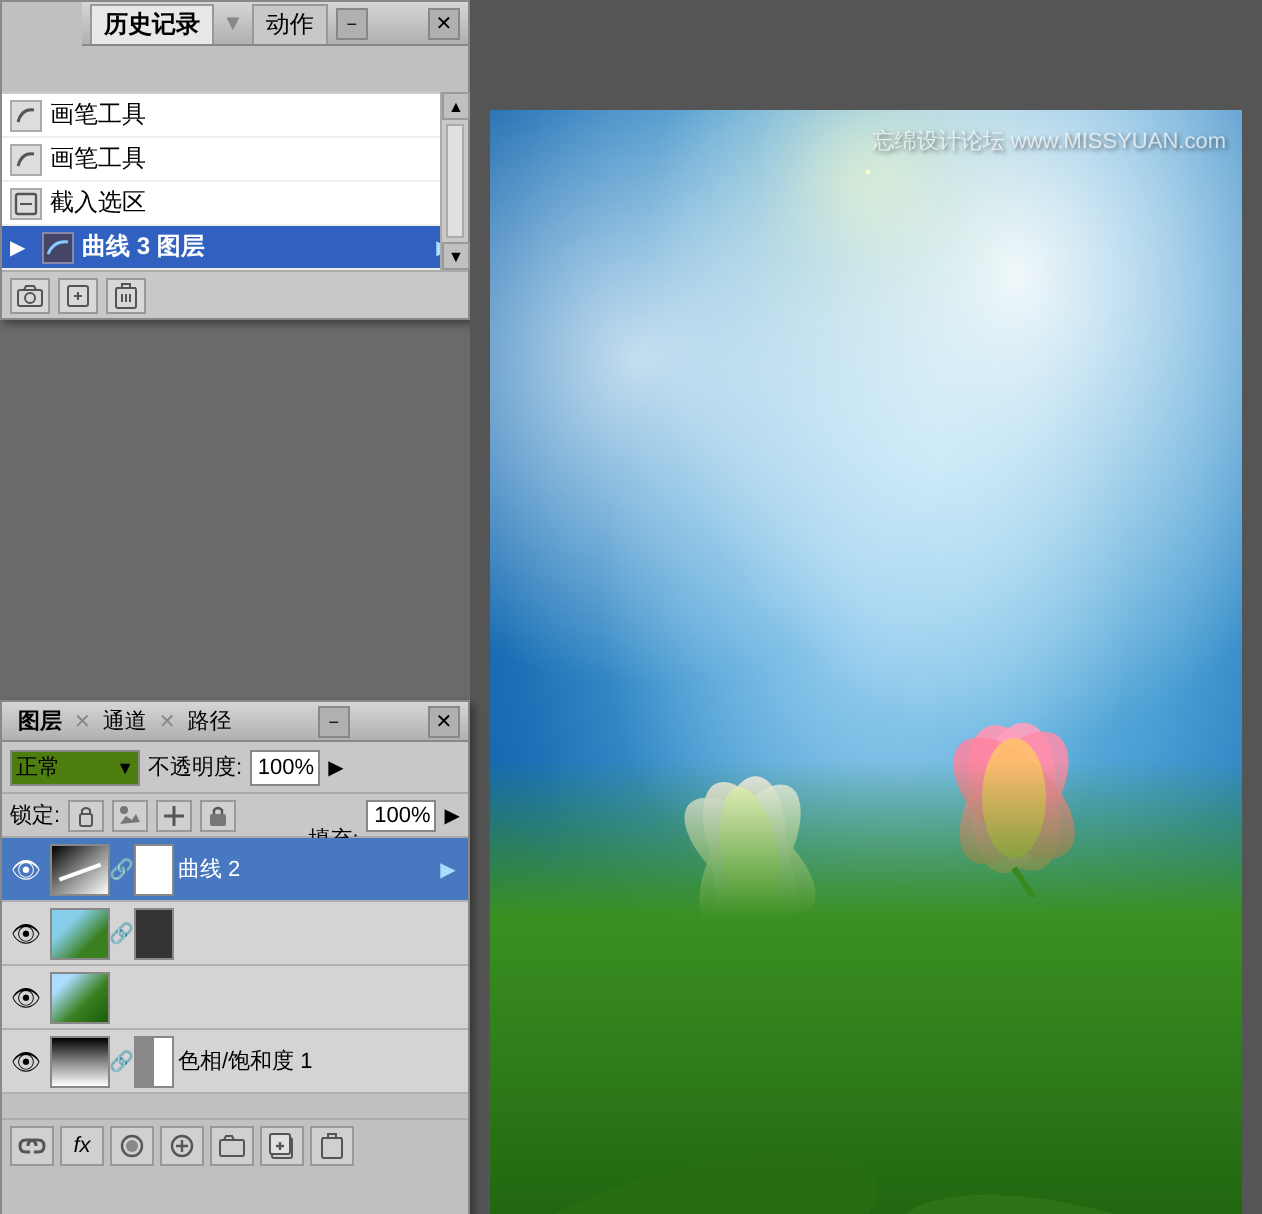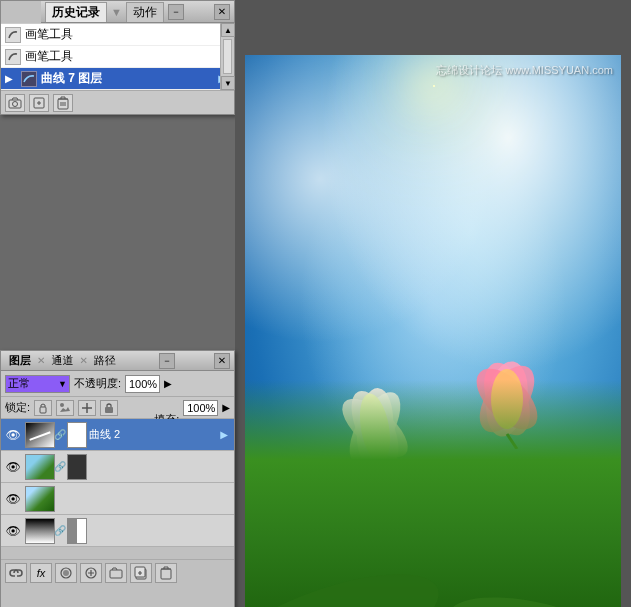--- a/index.html
+++ b/index.html
@@ -44,20 +44,21 @@
     .panel-tab.active {
       background: #e8e8e8;
       font-weight: bold;
     }
     .panel-tab-divider {
       color: #888;
       font-size: 11px;
     }
     .history-scroll-area {
       position: relative;
+      margin-top: 23px;
     }
     .history-list {
       list-style: none;
       background: #fff;
       border-top: 1px solid #ccc;
     }
     .history-item {
       display: flex;
       align-items: center;
       height: 22px;
@@ -224,21 +225,21 @@
       display: flex;
       align-items: center;
       height: 26px;
       background: #c8c8c8;
       border-bottom: 1px solid #aaa;
       padding: 0 4px;
       gap: 4px;
     }
     .mode-select {
       width: 65px; height: 18px;
-      background: #8b5cf6;
+      background: #4d7c0f;
       border: 1px solid #888;
       font-size: 11px;
       padding: 0 2px;
       display: flex; align-items: center; justify-content: space-between;
       cursor: pointer;
     }
     .mode-arrow { font-size: 9px; }
     .opacity-label { font-size: 11px; color: #000; }
     .opacity-input {
       width: 35px; height: 18px;
@@ -422,30 +423,39 @@
 
       <li class="history-item">
         <div class="history-item-icon">
           <svg width="12" height="12" viewBox="0 0 12 12">
               <path d="M2 9 Q4 2 10 3" stroke="#555" stroke-width="1.5" fill="none"></path>
             </svg>
         </div>
         <span>画笔工具</span>
       </li>
 
+      <li class="history-item">
+        <div class="history-item-icon">
+          <svg width="12" height="12" viewBox="0 0 12 12">
+              <rect x="1" y="1" width="10" height="10" rx="1" fill="none" stroke="#555" stroke-width="1.2"></rect>
+              <path d="M3 6 L9 6" stroke="#555" stroke-width="1"></path>
+            </svg>
+        </div>
+        <span>截入选区</span>
+      </li>
 
 
       <li class="history-item active">
         <div class="history-item-arrow">▶</div>
         <div class="history-item-icon" style="background:#446;border-color:#88a;">
           <svg width="12" height="12" viewBox="0 0 12 12">
               <path d="M1 9 Q4 2 11 3" stroke="#8cf" stroke-width="1.5" fill="none"></path>
             </svg>
         </div>
-        <span style="color:#fff;font-weight:bold;">曲线 7 图层</span>
+        <span style="color:#fff;font-weight:bold;">曲线 3 图层</span>
         <div class="layer-arrow" style="margin-left:auto;color:#adf;">▶</div>
       </li>
     </ul>
     <div class="history-scrollbar">
       <div class="scroll-arrow">▲</div>
       <div class="scroll-thumb"></div>
       <div class="scroll-arrow">▼</div>
     </div>
   </div>
 
@@ -609,20 +619,21 @@
 
     <div class="layer-item">
       <div class="layer-eye">👁</div>
       <div class="layer-thumb">
         <div class="thumb-hue"></div>
       </div>
       <div class="layer-link">🔗</div>
       <div class="layer-thumb-mask">
         <div class="mask-half"></div>
       </div>
+      <span class="layer-name">色相/饱和度 1</span>
     </div>
   </div>
 
   <div class="layers-footer">
     <div class="layers-footer-btn">
       <svg width="14" height="14" viewBox="0 0 14 14">
           <path d="M5 7 Q5 4 8 4 L10 4 Q13 4 13 7 Q13 10 10 10 L8 10" stroke="#555" stroke-width="1.5" fill="none"></path>
           <path d="M9 7 Q9 4 6 4 L4 4 Q1 4 1 7 Q1 10 4 10 L6 10" stroke="#555" stroke-width="1.5" fill="none"></path>
         </svg>
     </div>

